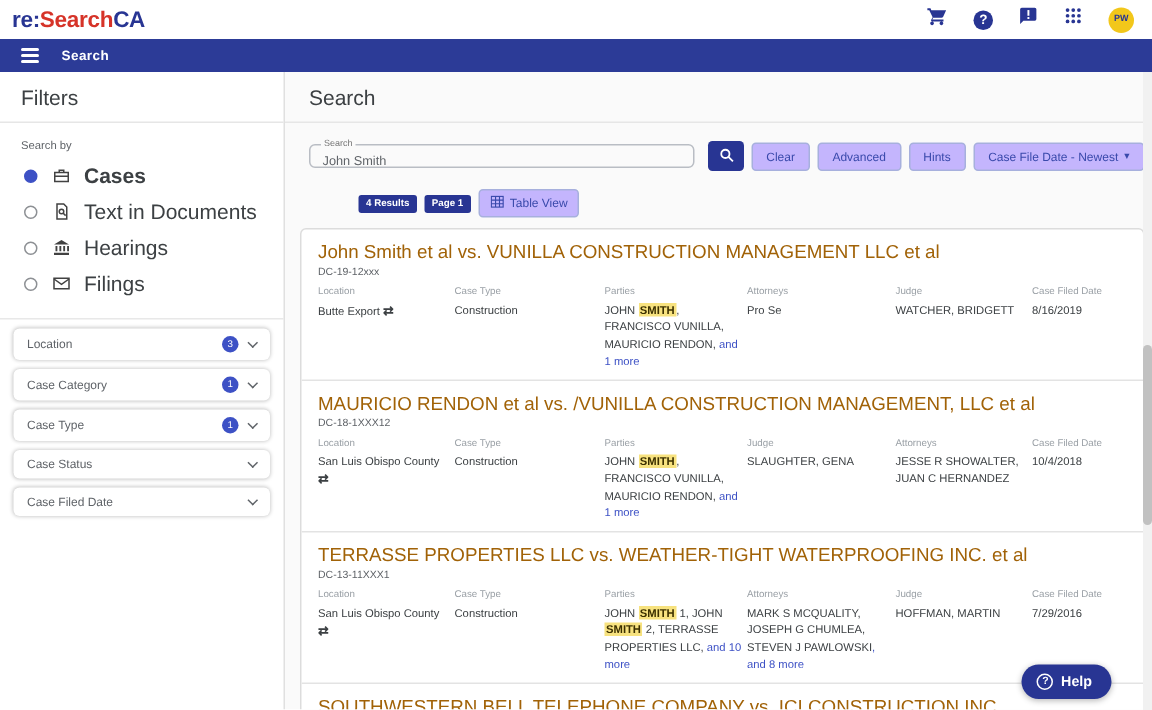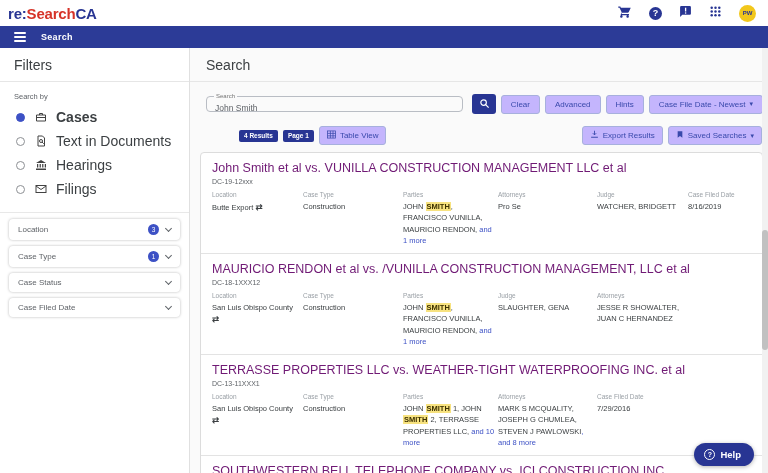--- a/index.html
+++ b/index.html
@@ -82,33 +82,33 @@
     padding:6px 6px 5px 16px; }
   .toolbar-left, .toolbar-right { display:flex; align-items:center; gap:5px;padding-left:33px; }
   .badge { background:#283593; color:#fff; font-size:6.5px; font-weight:bold;
     padding:2.5px 5px; border-radius:2px; white-space:nowrap; }
   .btn.sm { padding:3px 7px; }
 
   
   .results { margin:2px 5px 0 10px; background:#fff; border:1px solid #dcdcdc;
     border-radius:4px; overflow:hidden; }
   .result { padding:8px 11px 7px; border-bottom:1px solid #e3e3e3; }
-  .result-title { display:block; font-size:12.5px; color:#701a75;
+  .result-title { display:block; font-size:12.5px; color:#a16207;
     text-decoration:none; margin-bottom:3px; cursor:pointer; }
   .case-number { font-size:7px; color:#5f6368; margin-bottom:6px; }
   .result-grid { display:grid; grid-template-columns:88px 97px 92px 96px 88px auto;
     column-gap:3px; }
   .col-label { font-size:6.5px; color:#9aa0a6; margin-bottom:3px; }
   .col-value { font-size:7.5px; color:#3c4043; line-height:1.5; word-wrap:break-word; }
   .hl { background:#f7e27f; color:#3c3000; font-weight:bold; padding:0 1px; }
   .more-link { color:#3d51c5; text-decoration:none; cursor:pointer; font-size:7.5px; }
   .swap-icon { font-size:8.5px; color:#3c4043; font-weight:bold; cursor:pointer; }
 
   
-  .help-btn { position:fixed; bottom:7px; right:14px; background:#283593;
+  .help-btn { position:fixed; bottom:7px; right:27px; background:#283593;
     color:#fff; border-radius:15px; padding:6px 13px 6px 10px; display:flex;
     align-items:center; gap:5px; font-size:9.5px; font-weight:bold; cursor:pointer;
     box-shadow:0 1px 4px rgba(0,0,0,.3); }
   .help-q { width:11px; height:11px; border:1px solid #fff; border-radius:50%;
     font-size:7px; font-weight:bold; display:inline-flex; align-items:center;
     justify-content:center; }
 
   
   .scroll-track { position:fixed; top:48px; right:0; width:6px; height:425px;
     background:#f1f1f1; }
@@ -219,20 +219,27 @@
     <div class="side-divider"></div>
 
     <div class="accordion">
       <span class="acc-label">Location</span>
       <span class="acc-right">
         <span class="count-badge auto-hide-empty">3</span>
         <span class="chev"></span>
       </span>
     </div>
     <div class="accordion">
+      <span class="acc-label">Case Category</span>
+      <span class="acc-right">
+        <span class="count-badge auto-hide-empty">1</span>
+        <span class="chev"></span>
+      </span>
+    </div>
+    <div class="accordion">
       <span class="acc-label">Case Type</span>
       <span class="acc-right">
         <span class="count-badge auto-hide-empty">1</span>
         <span class="chev"></span>
       </span>
     </div>
     <div class="accordion">
       <span class="acc-label">Case Status</span>
       <span class="acc-right">
 
@@ -283,40 +290,20 @@
                 <rect x="1.5" y="2.5" width="21" height="19" fill="none" stroke="#3949ab" stroke-width="2"></rect>
                 <line x1="1.5" y1="9" x2="22.5" y2="9" stroke="#3949ab" stroke-width="2"></line>
                 <line x1="1.5" y1="15.5" x2="22.5" y2="15.5" stroke="#3949ab" stroke-width="2"></line>
                 <line x1="9" y1="2.5" x2="9" y2="21.5" stroke="#3949ab" stroke-width="2"></line>
                 <line x1="16" y1="2.5" x2="16" y2="21.5" stroke="#3949ab" stroke-width="2"></line>
               </svg>
           </span>
           <span>Table View</span>
         </button>
       </div>
-      <div class="toolbar-right">
-        <button class="btn sm">
-          <span>
-            <svg width="9" height="9" viewBox="0 0 24 24">
-                <path d="M12 2v11m0 0l-4.5-4.5M12 13l4.5-4.5" stroke="#3949ab" stroke-width="2.4" fill="none"></path>
-                <rect x="3" y="18" width="18" height="2.6" fill="#3949ab"></rect>
-              </svg>
-          </span>
-          <span>Export Results</span>
-        </button>
-        <button class="btn sm">
-          <span>
-            <svg width="8" height="9" viewBox="0 0 24 24">
-                <path d="M5 2h14v20l-7-5.5L5 22z" fill="#3949ab"></path>
-              </svg>
-          </span>
-          <span>Saved Searches</span>
-          <span class="caret">▾</span>
-        </button>
-      </div>
     </div>
 
     <div class="results">
 
       <div class="result">
         <a class="result-title">John Smith et al vs. VUNILLA CONSTRUCTION MANAGEMENT LLC et al</a>
         <div class="case-number">DC-19-12xxx</div>
         <div class="result-grid">
           <div>
             <div class="col-label">Location</div>
@@ -362,20 +349,24 @@
             <div class="col-value"><span><span>JOHN </span><span class="hl">SMITH</span><span>, FRANCISCO VUNILLA, MAURICIO RENDON,</span></span> <a class="more-link auto-hide-empty">and 1 more</a></div>
           </div>
           <div>
             <div class="col-label">Judge</div>
             <div class="col-value">SLAUGHTER, GENA</div>
           </div>
           <div>
             <div class="col-label">Attorneys</div>
             <div class="col-value"><span>JESSE R SHOWALTER, JUAN C HERNANDEZ</span></div>
           </div>
+          <div>
+            <div class="col-label">Case Filed Date</div>
+            <div class="col-value">10/4/2018</div>
+          </div>
         </div>
       </div>
 
       <div class="result">
         <a class="result-title">TERRASSE PROPERTIES LLC vs. WEATHER-TIGHT WATERPROOFING INC. et al</a>
         <div class="case-number">DC-13-11XXX1</div>
         <div class="result-grid">
           <div>
             <div class="col-label">Location</div>
             <div class="col-value"><span>San Luis Obispo County</span> <span class="swap-icon">⇄</span></div>
@@ -384,20 +375,24 @@
             <div class="col-label">Case Type</div>
             <div class="col-value">Construction</div>
           </div>
           <div>
             <div class="col-label">Parties</div>
             <div class="col-value"><span><span>JOHN </span><span class="hl">SMITH</span><span> 1, JOHN </span><span class="hl">SMITH</span><span> 2, TERRASSE PROPERTIES LLC, </span></span><a class="more-link auto-hide-empty">and 10 more</a></div>
           </div>
           <div>
             <div class="col-label">Attorneys</div>
             <div class="col-value"><span>MARK S MCQUALITY, JOSEPH G CHUMLEA, STEVEN J PAWLOWSKI</span><a class="more-link auto-hide-empty">, and 8 more</a></div>
+          </div>
+          <div>
+            <div class="col-label">Judge</div>
+            <div class="col-value">HOFFMAN, MARTIN</div>
           </div>
           <div>
             <div class="col-label">Case Filed Date</div>
             <div class="col-value">7/29/2016</div>
           </div>
         </div>
       </div>
 
       <div class="result">
         <a class="result-title">SOUTHWESTERN BELL TELEPHONE COMPANY vs. ICI CONSTRUCTION INC</a>

